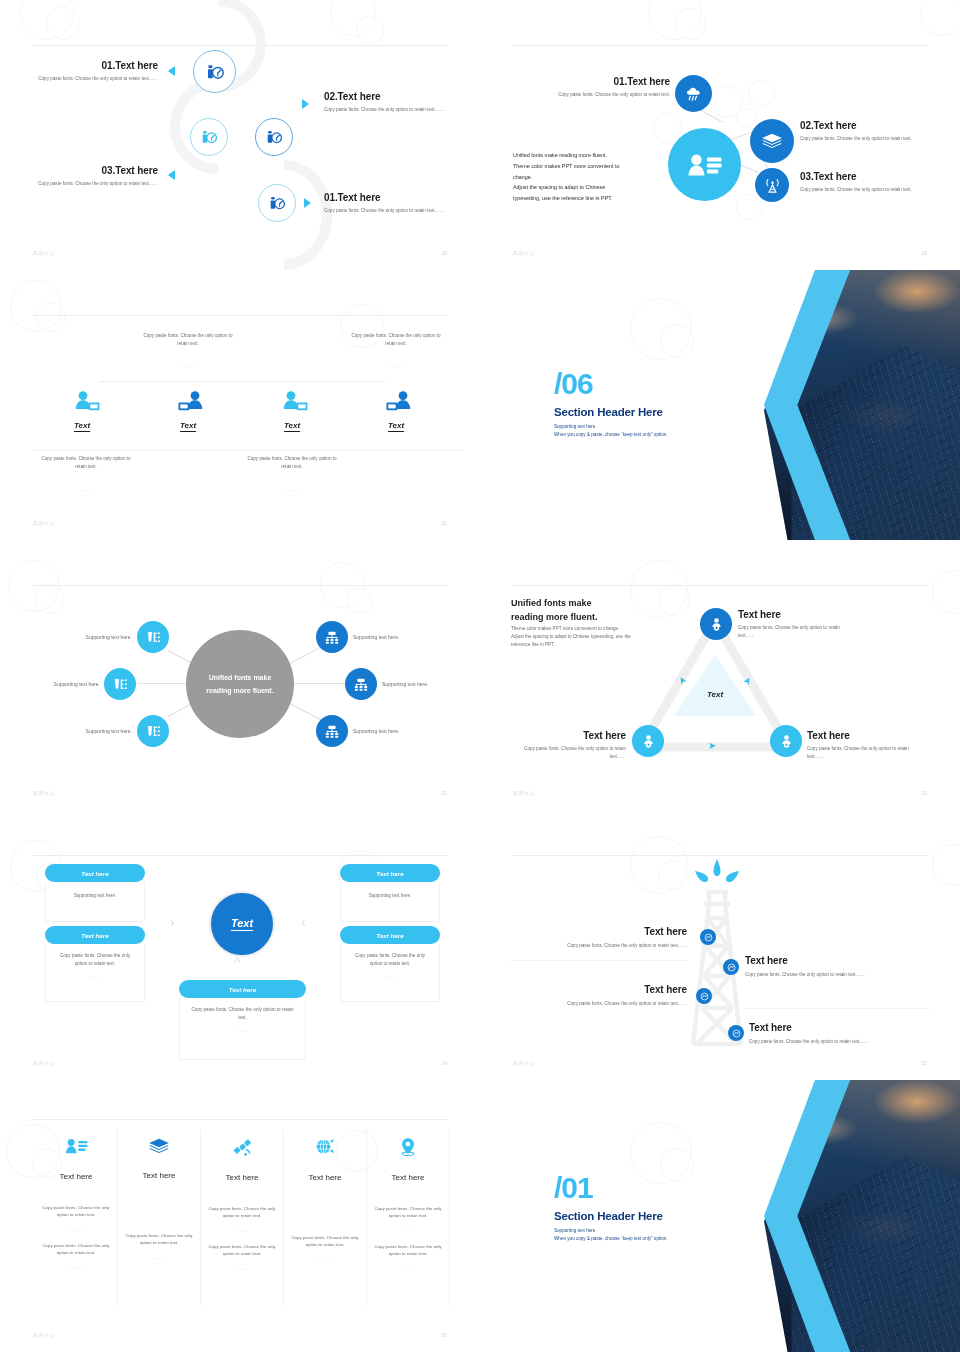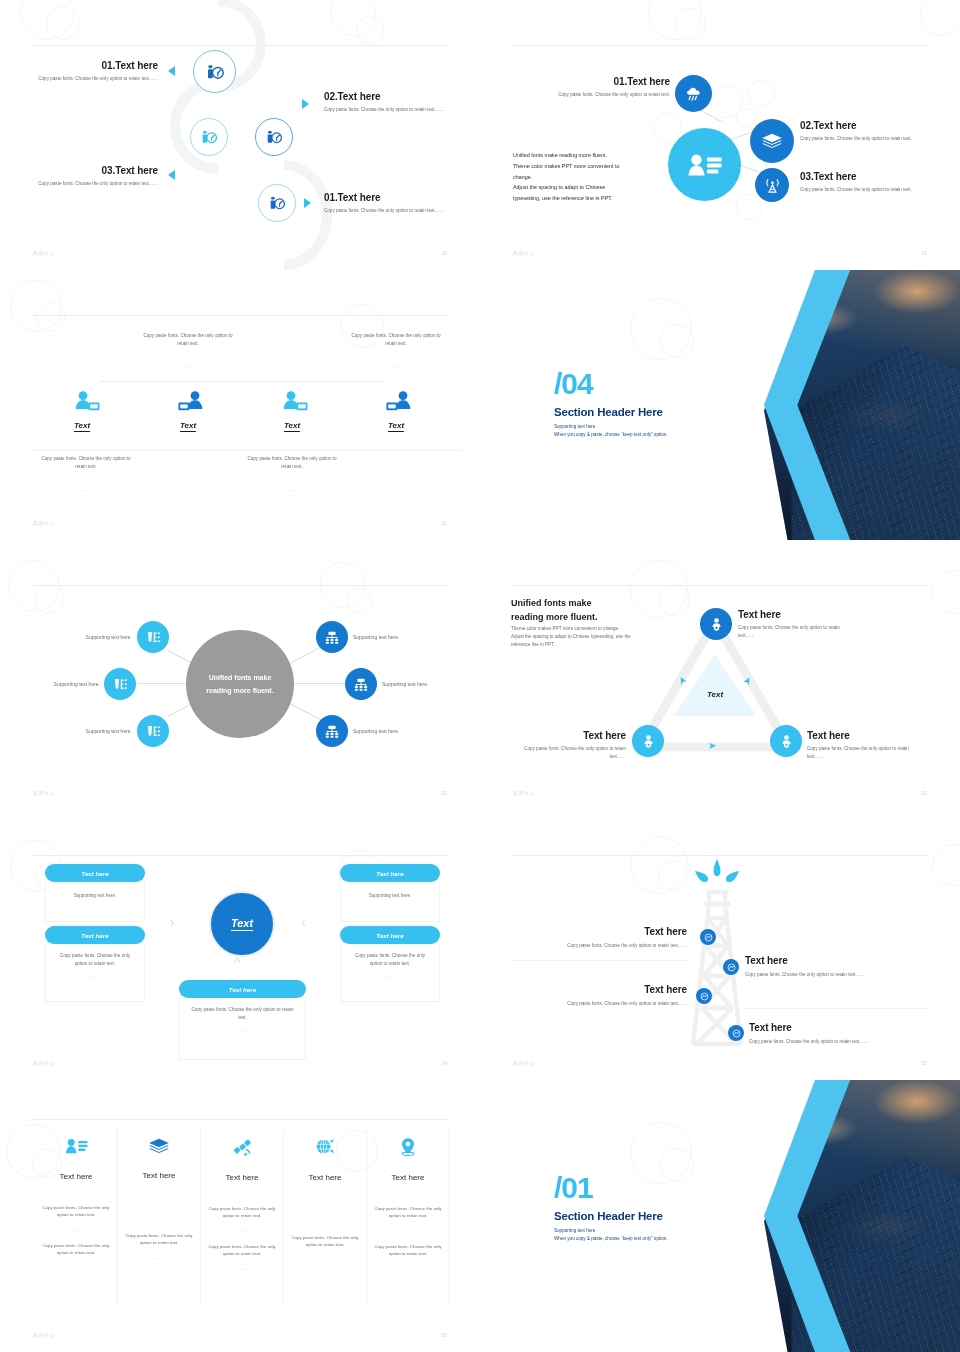--- a/index.html
+++ b/index.html
@@ -294,21 +294,21 @@
   <div class="wm" style="left:150px;top:28px;width:62px;height:62px;"></div>
   <div class="wm" style="left:180px;top:54px;width:34px;height:34px;"></div>
   <div class="sec-photo">
     <div class="sec-img">
       <div class="sec-glass"></div>
     </div>
   </div>
   <div class="sec-swoosh"></div>
 
   <div style="position:absolute;left:74px;top:100px;">
-    <div class="sec-num">/04</div>
+    <div class="sec-num">/06</div>
     <div class="sec-head" style="margin-top:7px;">Section Header Here</div>
     <div class="sec-sub" style="margin-top:5px;">Supporting text here.</div>
     <div class="sec-sub">When you copy &amp; paste, choose “keep text only” option.</div>
   </div>
 </div>
 
 <div class="slide">
   <div class="wm" style="left:8px;top:20px;width:52px;height:52px;"></div>
   <div class="wm" style="left:34px;top:44px;width:30px;height:30px;"></div>
   <div class="wm" style="left:320px;top:22px;width:46px;height:46px;"></div>

